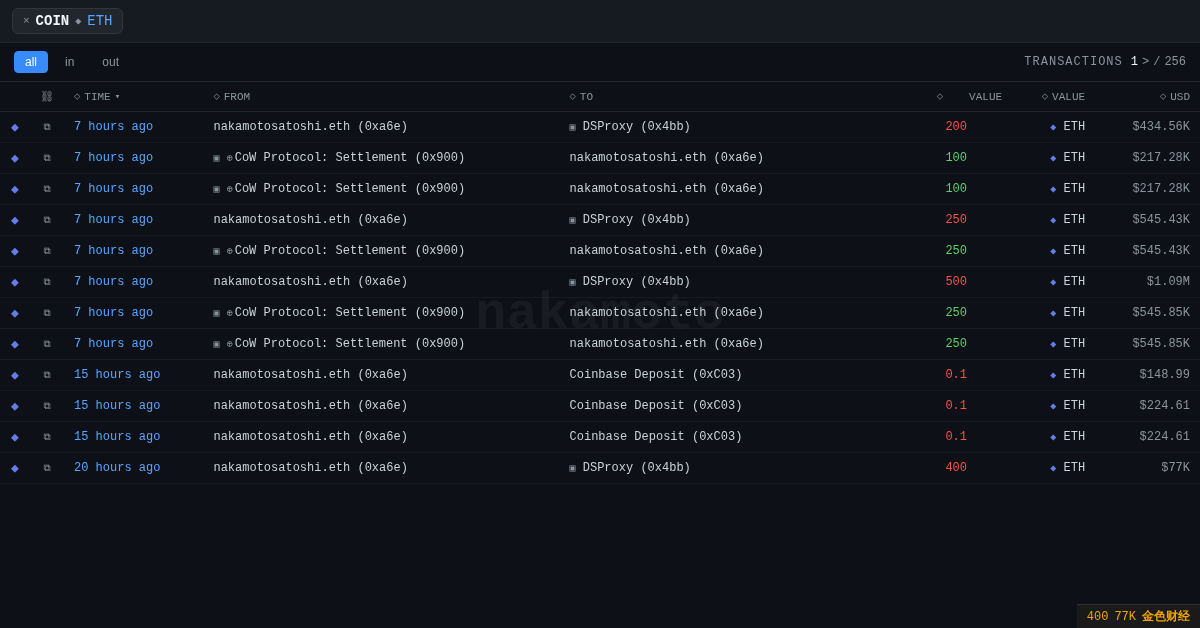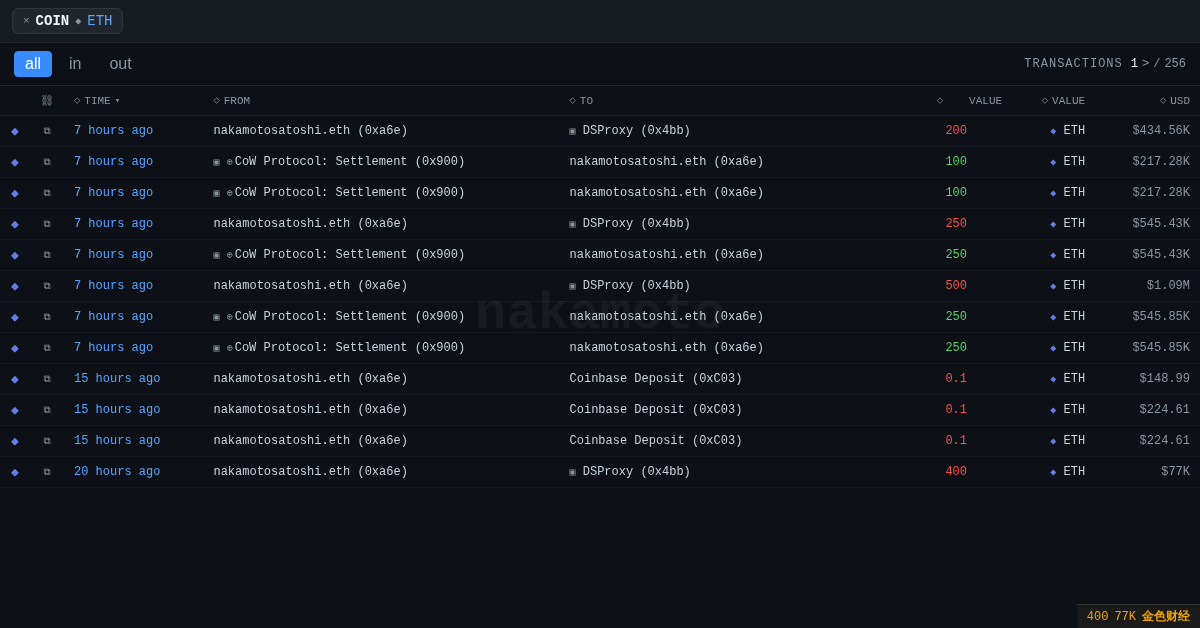--- a/index.html
+++ b/index.html
@@ -55,21 +55,21 @@
       border-bottom: 1px solid #21262d;
     }
     .filter-tabs {
       display: flex;
       gap: 6px;
       align-items: center;
     }
     .tab-btn {
       padding: 3px 10px;
       border-radius: 4px;
-      font-size: 16px;
+      font-size: 12px;
       cursor: pointer;
       border: 1px solid transparent;
     }
     .tab-btn.active {
       background: #388bfd;
       color: #fff;
       border-color: #388bfd;
     }
     .tab-btn.inactive {
       background: transparent;

